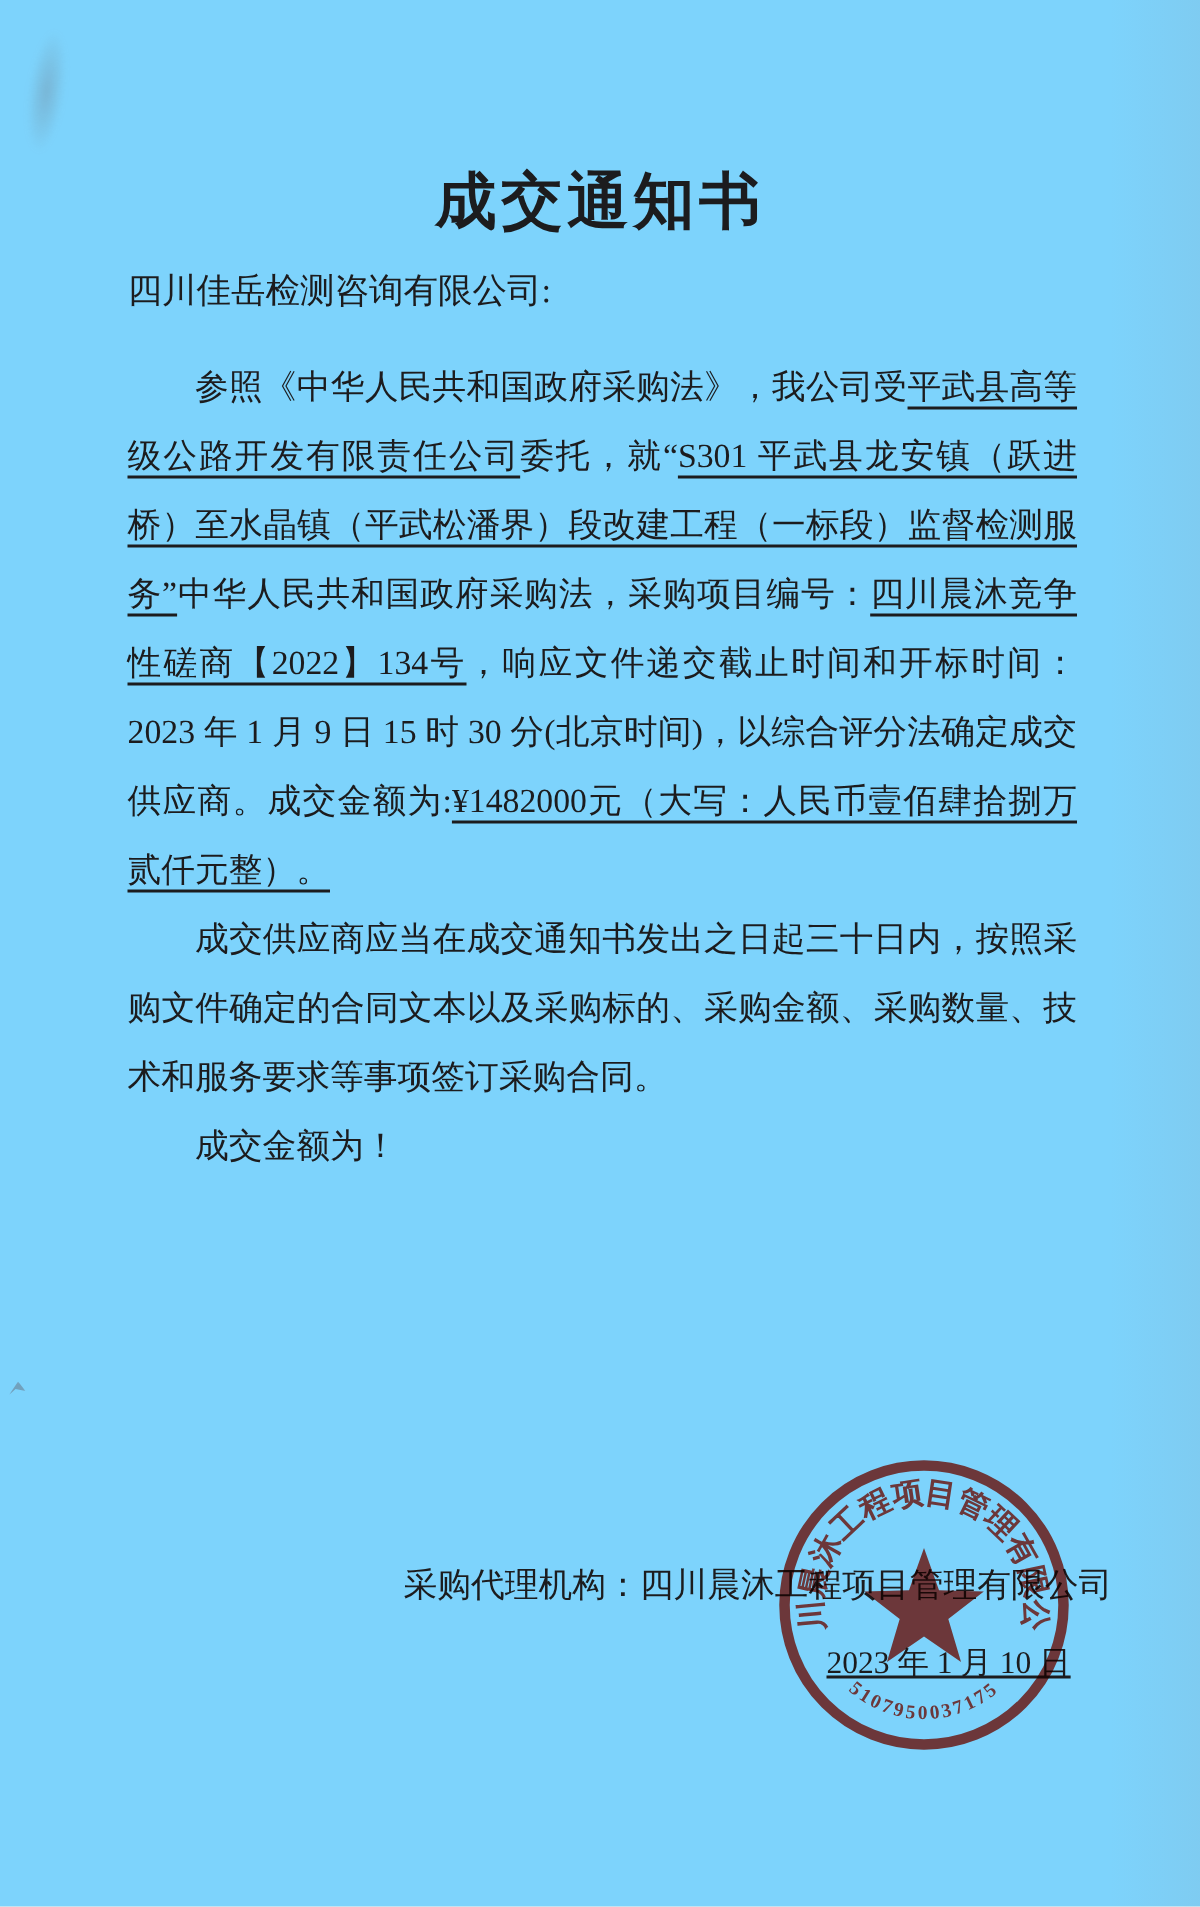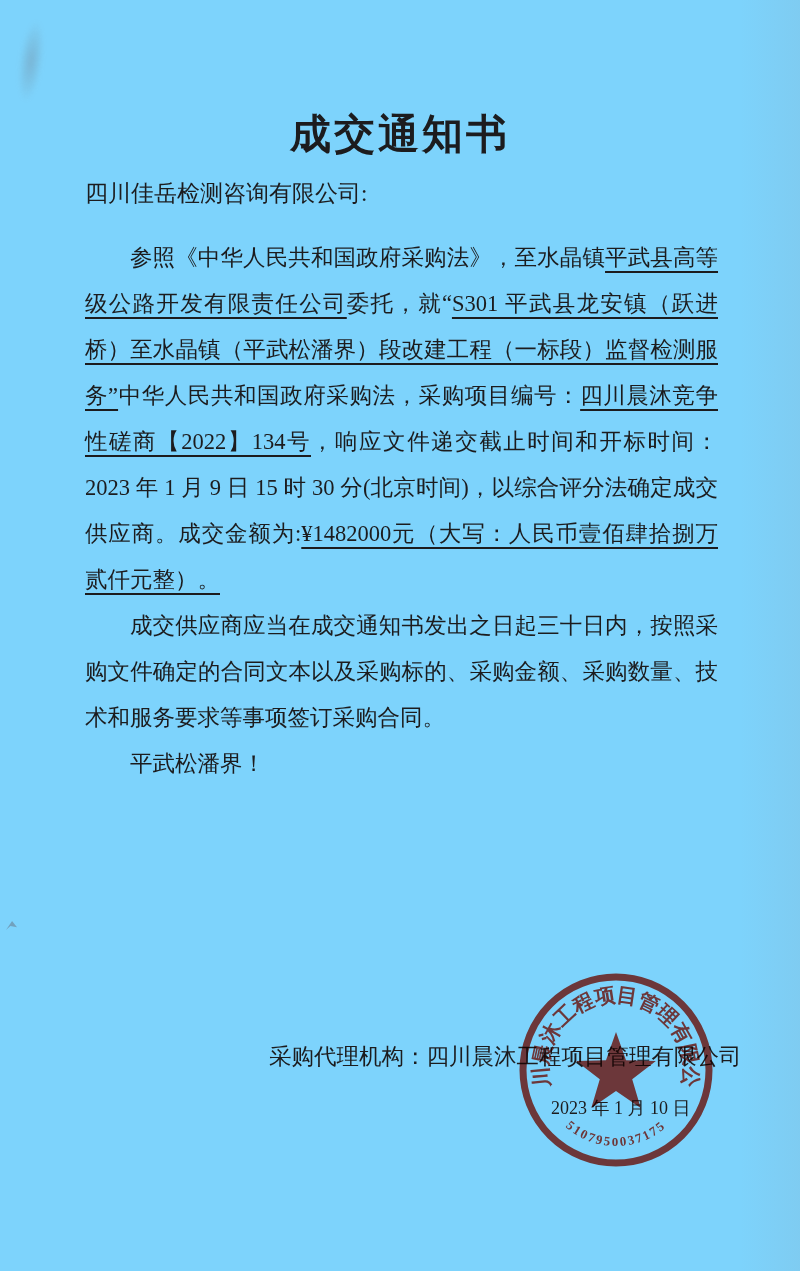--- a/index.html
+++ b/index.html
@@ -65,21 +65,21 @@
     text-decoration-thickness: 1.5px;
     text-underline-offset: 6px;
   }
   
   .agency-line {
     position: absolute; left: 269px; top: 1040px;
     font-size: 22.5px; line-height: 34px; white-space: nowrap;
   }
   .issue-date {
     position: absolute; left: 551px; top: 1091px;
-    font-size: 18px; line-height: 34px; white-space: nowrap;
+    font-size: 21px; line-height: 34px; white-space: nowrap; text-decoration: underline;
   }
   
   .seal {
     position: absolute; left: 506px; top: 960px;
     width: 220px; height: 220px;
     mix-blend-mode: multiply;
     opacity: 0.88;
     z-index: 5;
   }
   .seal text {
@@ -96,23 +96,23 @@
   <div class="edge-right"></div>
   <div class="mark-left-mid"></div>
 
   <h1 class="title">成交通知书</h1>
 
   <div class="content">
 
     <div class="addressee">四川佳岳检测咨询有限公司:</div>
 
     <div class="docbody">
-      <p><span>参照《中华人民共和国政府采购法》，至水晶镇</span><span class="u">平武县高等级公路开发有限责任公司</span><span>委托，就“</span><span class="u">S301 平武县龙安镇（跃进桥）至水晶镇（平武松潘界）段改建工程（一标段）监督检测服务”</span><span>中华人民共和国政府采购法，采购项目编号：</span><span class="u">四川晨沐竞争性磋商【2022】134号</span><span>，响应文件递交截止时间和开标时间：2023 年 1 月 9 日 15 时 30 分(北京时间)，以综合评分法确定成交供应商。成交金额为:</span><span class="u">¥1482000元（大写：人民币壹佰肆拾捌万贰仟元整）。</span></p>
+      <p><span>参照《中华人民共和国政府采购法》，我公司受</span><span class="u">平武县高等级公路开发有限责任公司</span><span>委托，就“</span><span class="u">S301 平武县龙安镇（跃进桥）至水晶镇（平武松潘界）段改建工程（一标段）监督检测服务”</span><span>中华人民共和国政府采购法，采购项目编号：</span><span class="u">四川晨沐竞争性磋商【2022】134号</span><span>，响应文件递交截止时间和开标时间：2023 年 1 月 9 日 15 时 30 分(北京时间)，以综合评分法确定成交供应商。成交金额为:</span><span class="u">¥1482000元（大写：人民币壹佰肆拾捌万贰仟元整）。</span></p>
       <p>成交供应商应当在成交通知书发出之日起三十日内，按照采购文件确定的合同文本以及采购标的、采购金额、采购数量、技术和服务要求等事项签订采购合同。</p>
-      <p>平武松潘界！</p>
+      <p>成交金额为！</p>
     </div>
   </div>
 
   <div class="agency-line">采购代理机构：四川晨沐工程项目管理有限公司</div>
   <div class="issue-date">2023 年 1 月 10 日</div>
 
   <svg class="seal" viewBox="-110 -110 220 220">
     <defs>
       <path id="arcTop" d="M -63.9 23.3 A 68 68 0 1 1 63.9 23.3" fill="none"></path>
       <path id="arcBot" d="M -62.3 43.6 A 76 76 0 0 0 62.3 43.6" fill="none"></path>

